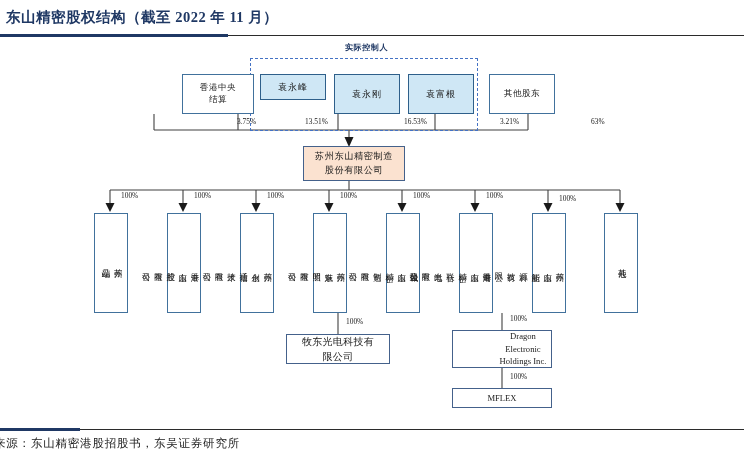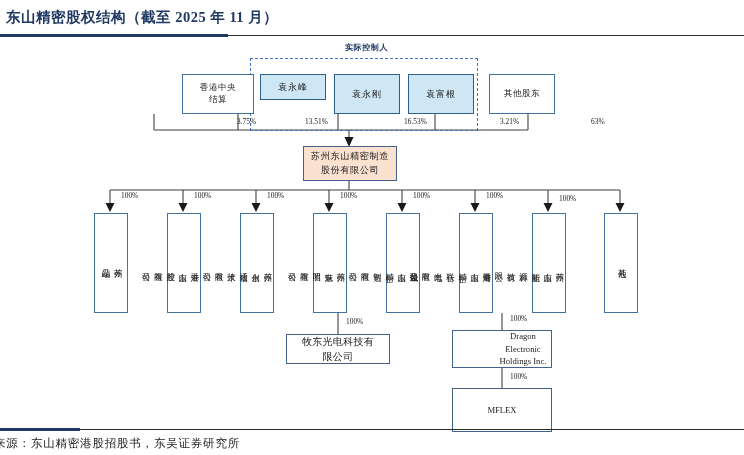--- a/index.html
+++ b/index.html
@@ -173,21 +173,21 @@
     font-size: 11.5px;
     color: #1a1a1a;
     letter-spacing: 0.8px;
     white-space: nowrap;
   }
 </style>
 </head>
 <body>
 
 <div class="title-wrap">
-  <div class="title-text">东山精密股权结构（截至 2025 年 11 月）</div>
+  <div class="title-text">东山精密股权结构（截至 2022 年 11 月）</div>
   <div class="title-rule-dark"></div>
   <div class="title-rule-light"></div>
 </div>
 
 <div class="canvas">
 
   <svg width="744" height="455">
     <g stroke="#404040" stroke-width="1.1" fill="none">
 
       <line x1="154" y1="114" x2="154" y2="130"></line>
@@ -254,21 +254,21 @@
   <div class="node shareholder" style="left:408px; top:74px; width:66px; height:40px;">
     <span>袁富根</span>
   </div>
 
   <div class="pct" style="left:237px; top:117px;">3.75%</div>
   <div class="pct" style="left:305px; top:117px;">13.51%</div>
   <div class="pct" style="left:404px; top:117px;">16.53%</div>
   <div class="pct" style="left:500px; top:117px;">3.21%</div>
   <div class="pct" style="left:591px; top:117px;">63%</div>
 
-  <div class="node company" style="left:303px; top:146px; width:94px; height:35px;">
+  <div class="node company" style="left:303px; top:146px; width:102px; height:35px;">
     <span style="white-space:pre-line;">苏州东山精密制造
 股份有限公司</span>
   </div>
 
   <div class="pct" style="left:121px; top:191px;">100%</div>
   <div class="pct" style="left:194px; top:191px;">100%</div>
   <div class="pct" style="left:267px; top:191px;">100%</div>
   <div class="pct" style="left:340px; top:191px;">100%</div>
   <div class="pct" style="left:413px; top:191px;">100%</div>
   <div class="pct" style="left:486px; top:191px;">100%</div>
@@ -336,21 +336,21 @@
 限公司</span>
   </div>
 
   <div class="pct" style="left:510px; top:314px;">100%</div>
   <div class="node leaf latin" style="left:452px; top:330px; width:100px; height:38px;padding-left:42px;">
     <span style="white-space:pre-line;">Dragon Electronic
 Holdings Inc.</span>
   </div>
 
   <div class="pct" style="left:510px; top:372px;">100%</div>
-  <div class="node leaf latin" style="left:452px; top:388px; width:100px; height:44px;">
+  <div class="node leaf latin" style="left:452px; top:388px; width:100px; height:20px;">
     <span>MFLEX</span>
   </div>
 
 </div>
 
 <div class="footer-rule-dark"></div>
 <div class="footer-rule-light"></div>
 <div class="footer-text">来源：东山精密港股招股书，东吴证券研究所</div>
 
 </body></html>

